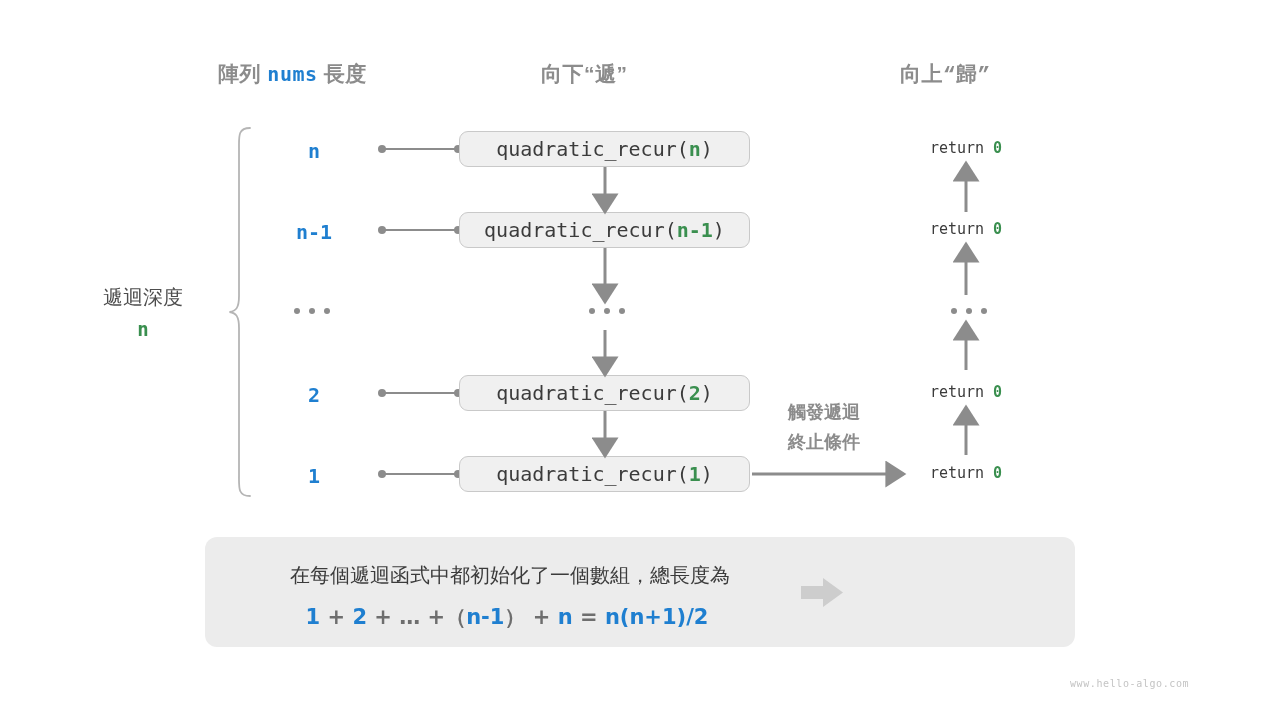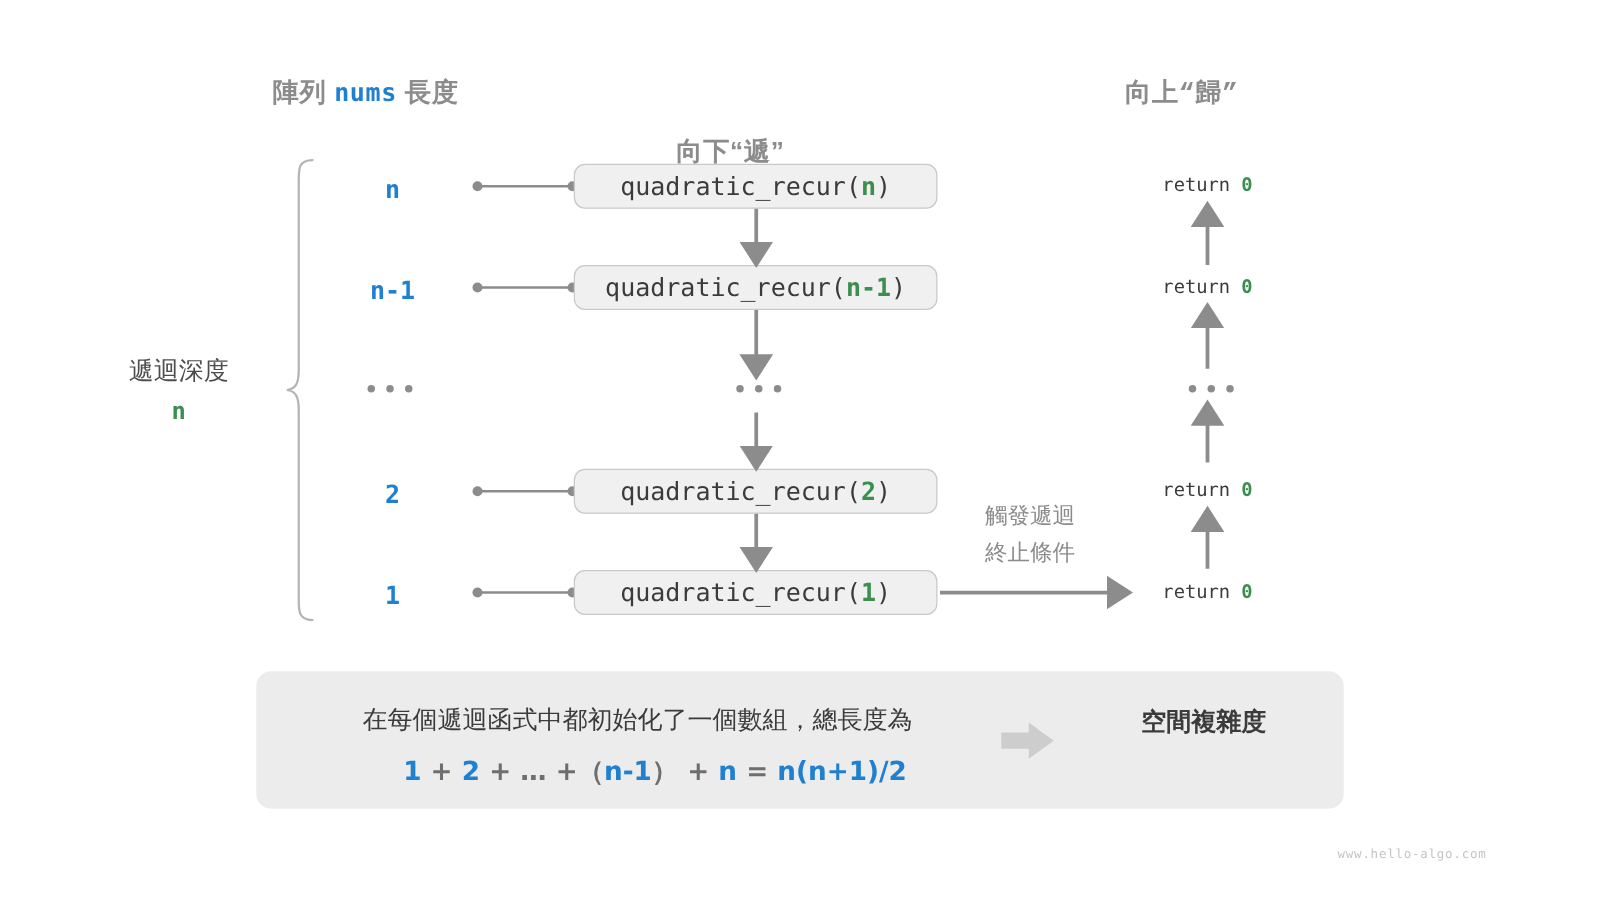--- a/index.html
+++ b/index.html
@@ -91,21 +91,21 @@
     text-align: center;
   }
   .ret .zero {
     color: #3a8f4f;
     font-weight: bold;
   }
 
   
   .term-note {
     font-size: 18px;
-    font-weight: normal;
+    font-weight: bold;
     color: #8c8c8c;
     text-align: center;
     line-height: 1.65;
     white-space: nowrap;
   }
 
   
   .dots {
     display: flex;
     gap: 9px;
@@ -190,21 +190,21 @@
 <body>
 
 <div class="stage">
 
   <div class="abs col-head" style="left:218px; top:60px;">
     <span>陣列</span>
     <span class="mono-blue">nums</span>
     <span>長度</span>
   </div>
 
-  <div class="abs col-head" style="left:541px; top:60px;margin-top:47px;">向下“遞”</div>
+  <div class="abs col-head" style="left:541px; top:60px;">向下“遞”</div>
 
   <div class="abs col-head" style="left:900px; top:60px;font-family:Liberation Mono, monospace;">向上“歸”</div>
 
   <div class="abs depth-label" style="left:78px; top:281px; width:130px;">
     <span>遞迴深度</span><br>
     <span class="green-n">n</span>
   </div>
 
   <svg class="abs" style="left:228px; top:126px;" width="24" height="372">
     <path d="M 22 2
@@ -350,35 +350,34 @@
 
   <div class="abs term-note" style="left:751px; top:398px; width:146px;">
     <span>觸發遞迴</span><br>
     <span>終止條件</span>
   </div>
 
   <div class="abs panel" style="left:205px; top:537px; width:870px; height:110px;"></div>
 
   <div class="abs panel-text" style="left:230px; top:562px; width:560px;">在每個遞迴函式中都初始化了一個數組，總長度為</div>
 
-  <div class="abs formula" style="left:244px; top:603px; width:560px;">
+  <div class="abs formula" style="left:227px; top:603px; width:560px;">
     <span class="b">1</span>
     <span class="op">+</span>
     <span class="b">2</span>
     <span class="op">+</span>
     <span class="op">…</span>
     <span class="op">+</span><span class="op">（</span><span class="b">n-1</span><span class="op">）</span>
     <span class="op">+</span>
     <span class="b">n</span>
     <span class="op">=</span>
     <span class="b">n(n+1)/2</span>
   </div>
 
   <svg class="abs" style="left:801px; top:578px;" width="44" height="30">
     <path d="M0,8 L22,8 L22,0 L42,14.5 L22,29 L22,21 L0,21 Z" fill="#cdcdcd"></path>
   </svg>
 
-  <div class="abs rhs-title" style="left:873px; top:564px; width:180px;">空間複雜度</div>
 
 
   <div class="abs watermark" style="left:1070px; top:678px;">www.hello-algo.com</div>
 
 </div>
 
 </body></html>

